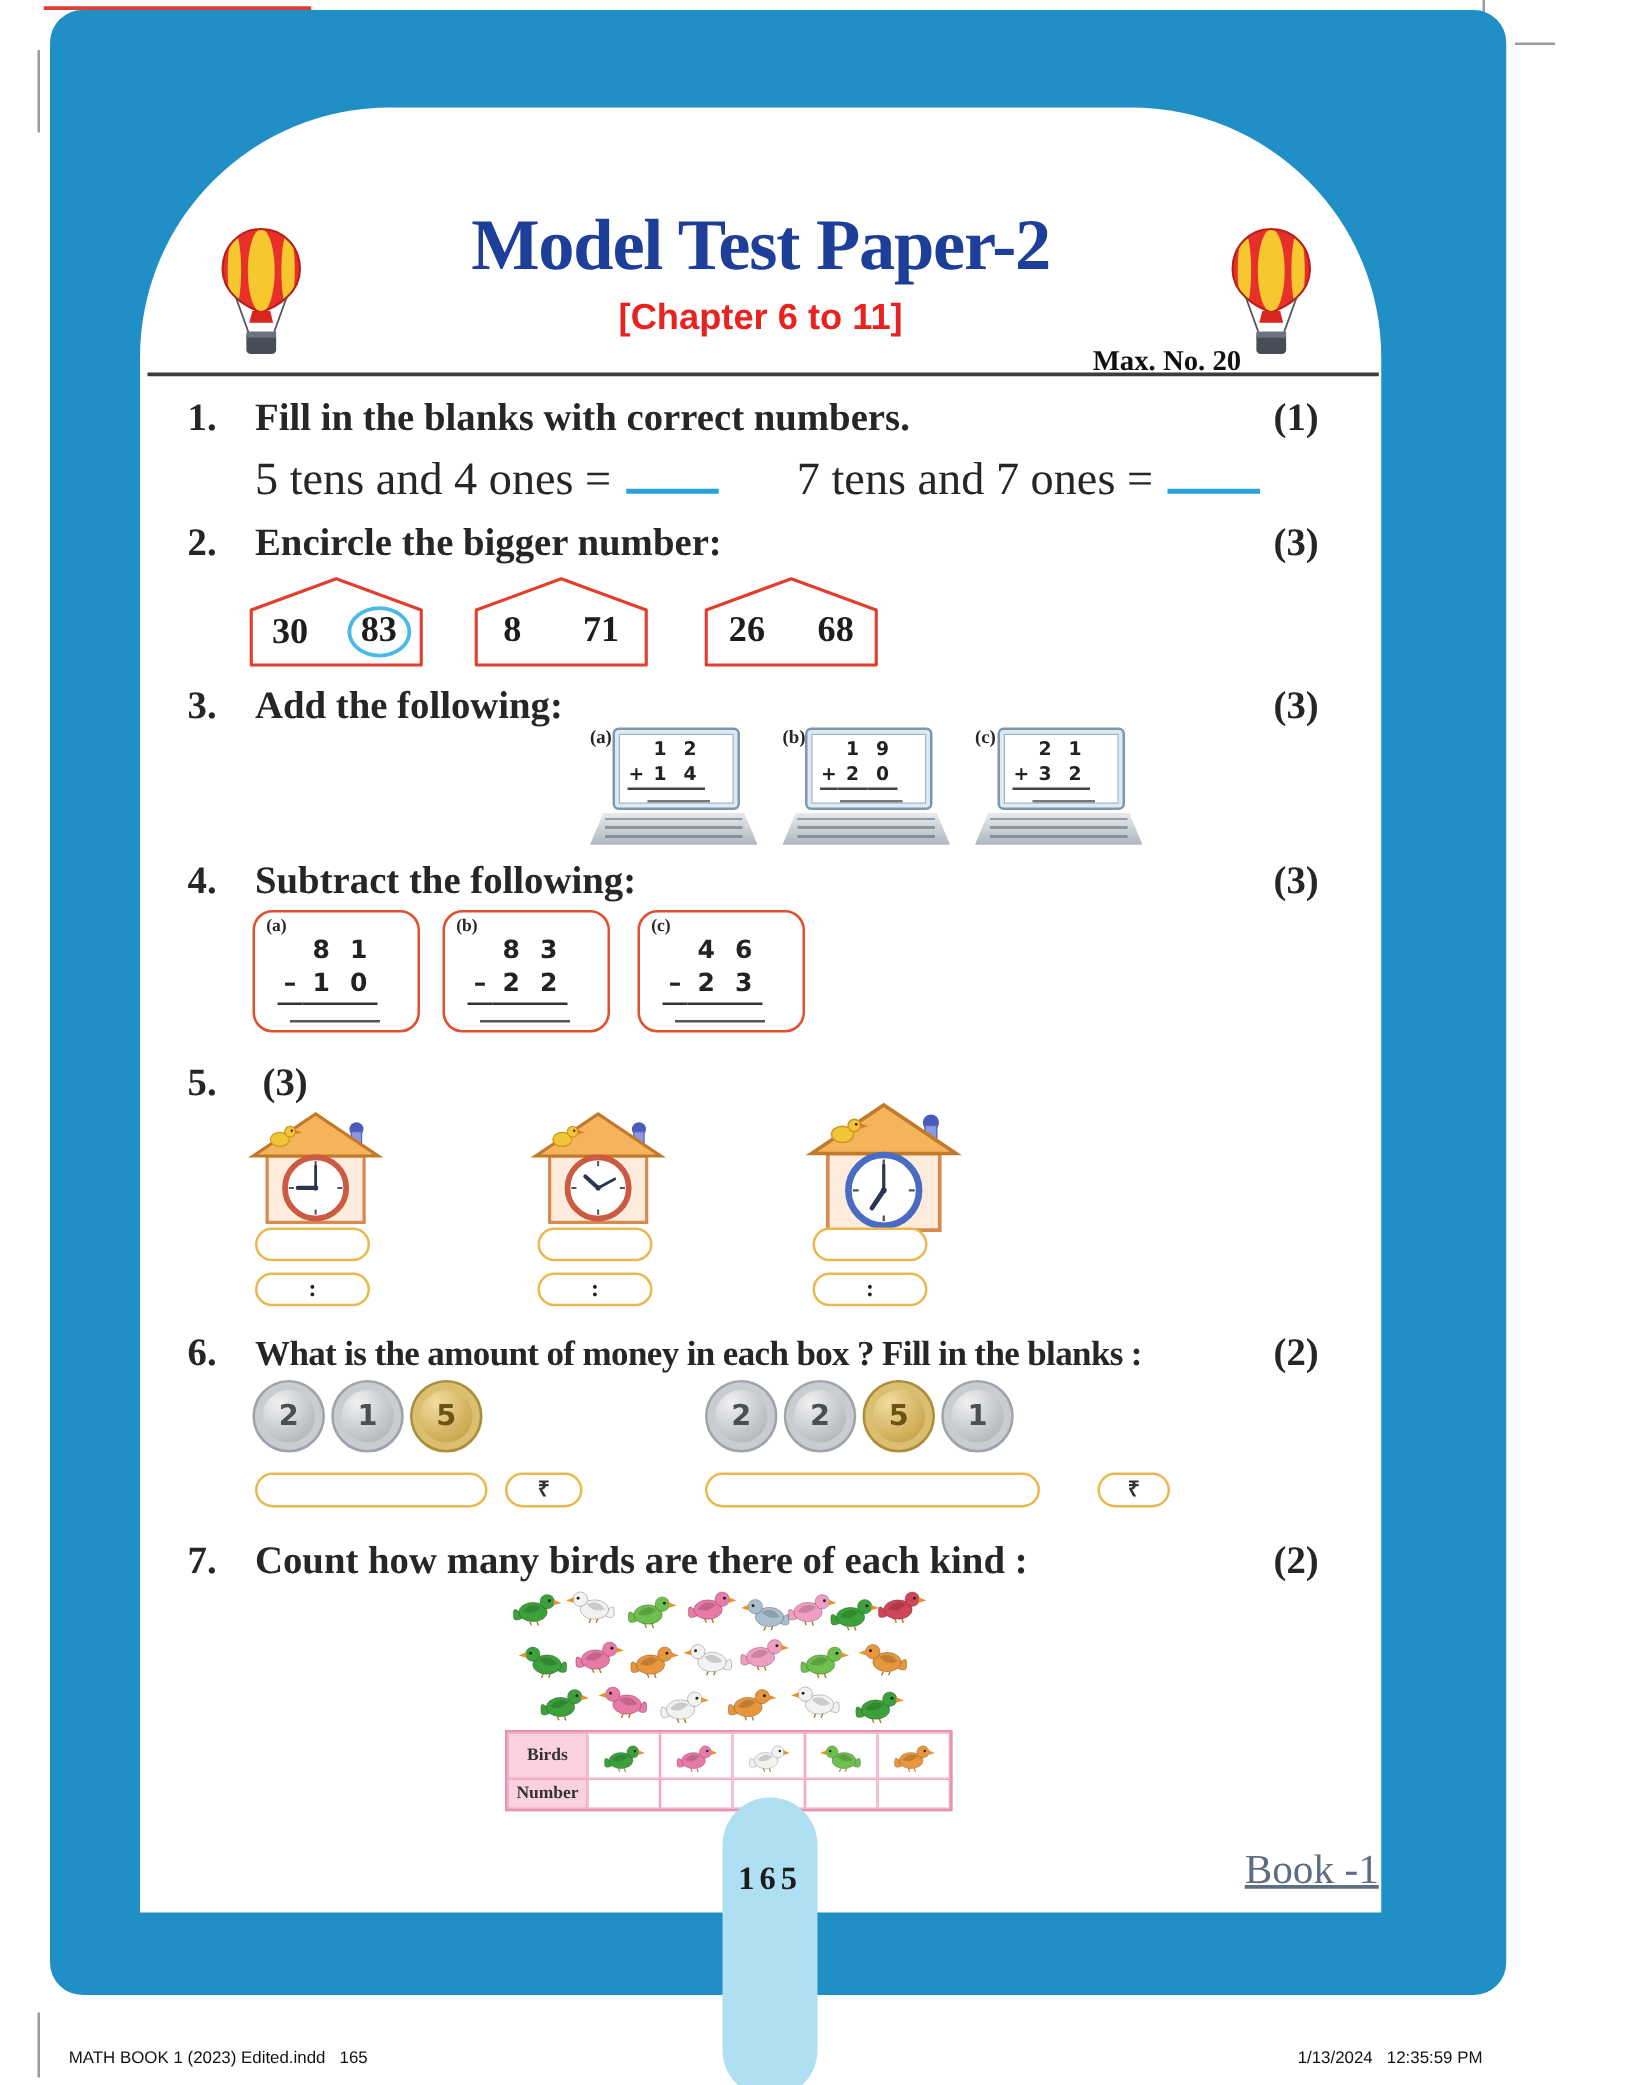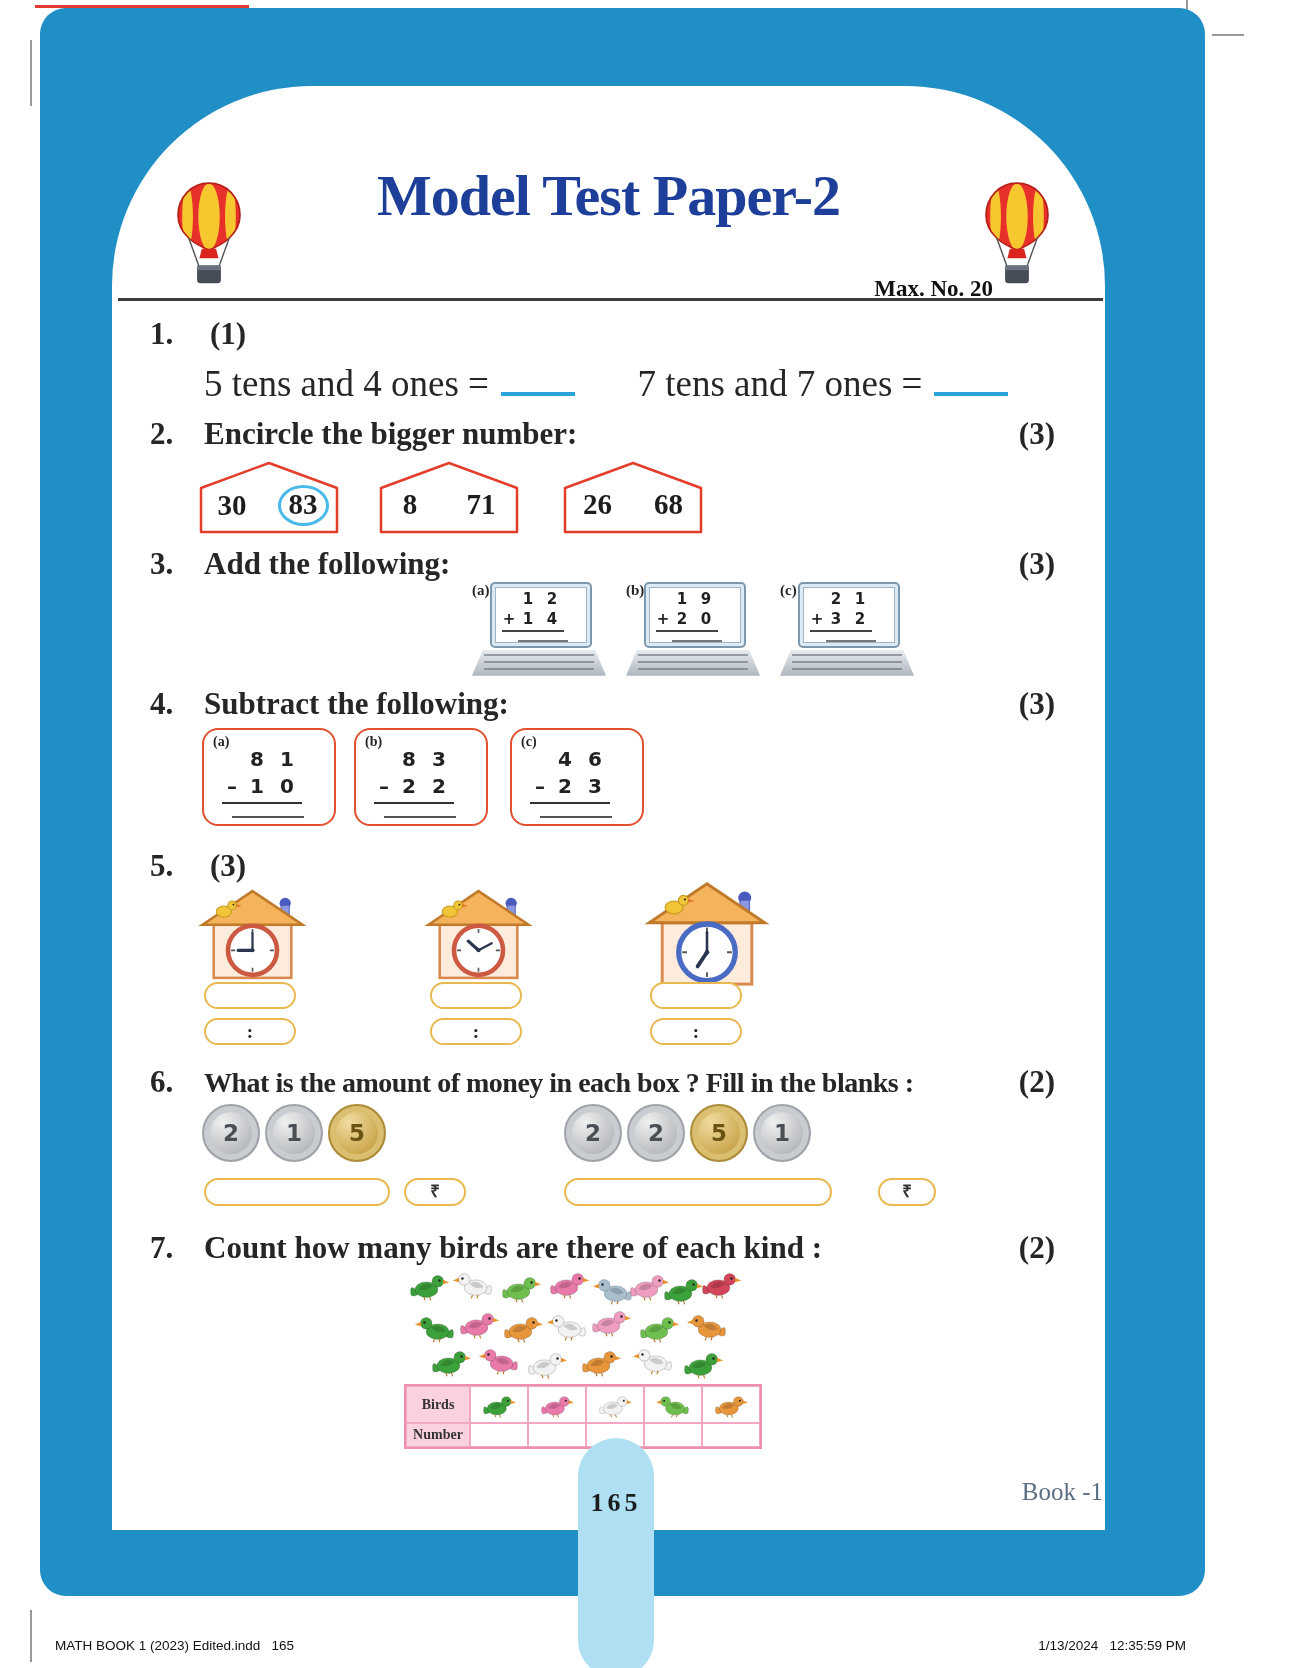--- a/index.html
+++ b/index.html
@@ -109,21 +109,21 @@
   .bird { position:absolute; width:42px; height:31px; }
   .flip { transform:scaleX(-1); }
   .c-green{color:#3da13b}.c-lgreen{color:#6fbf4e}.c-pink{color:#e879a8}.c-rose{color:#ef9dc0}
   .c-white{color:#f2f2f2}.c-orange{color:#e8963c}.c-grey{color:#a9bfce}.c-red{color:#d0455a}
   .ctable { position:absolute; left:292px; top:1298px; display:grid;
             grid-template-columns:64px repeat(5,58px); grid-template-rows:37px 24px;
             border:2.5px solid #ef8fae; background:#7dd3fc; }
   .ct { border:1px solid #f2a8c0; display:flex; align-items:center; justify-content:center; background:#fff; }
   .ct.label { background:#fad2de; font-weight:bold; font-size:14px; color:#333; }
 
-  .book { position:absolute; right:2px; top:1392px; font-size:25px; color:#5c6e84; }
+  .book { position:absolute; right:2px; top:1392px; font-size:33px; color:#5c6e84;text-decoration:underline; }
 
   
   .tab165 { position:absolute; left:578px; top:1438px; width:76px; height:240px;
             background:#aedff2; border-radius:38px; text-align:center; }
   .tab165 span { display:inline-block; margin-top:50px; font-weight:bold; font-size:26px;
                  letter-spacing:4px; color:#1c1c1c; }
   .f-left  { position:absolute; left:55px; top:1638px; font-family:Liberation Sans, sans-serif;
              font-size:13.5px; color:#111; }
   .f-right { position:absolute; right:122px; top:1638px; font-family:"Liberation Sans", sans-serif;
              font-size:13.5px; color:#111; }
@@ -196,25 +196,27 @@
 
   <div class="card">
 
     <svg class="balloon left" width="74" height="112" viewBox="0 0 60 94">
         <use href="#balloon"></use>
       </svg>
     <svg class="balloon right" width="74" height="112" viewBox="0 0 60 94">
         <use href="#balloon"></use>
       </svg>
     <div class="title">Model Test Paper-2</div>
+    <div class="chapter">[Chapter 6 to 11]</div>
     <div class="maxno">Max. No. 20</div>
     <div class="divider"></div>
 
     <div class="qrow" style="top:230px">
       <span class="qnum">1.</span>
+      <span class="qtext">Fill in the blanks with correct numbers.</span>
       <span class="qmarks">(1)</span>
     </div>
     <div class="q1line">
       <span>5 tens and 4 ones =</span><span class="blank"></span>
       <span class="gap40"></span>
       <span>7 tens and 7 ones =</span><span class="blank"></span>
     </div>
 
     <div class="qrow" style="top:330px">
       <span class="qnum">2.</span>

